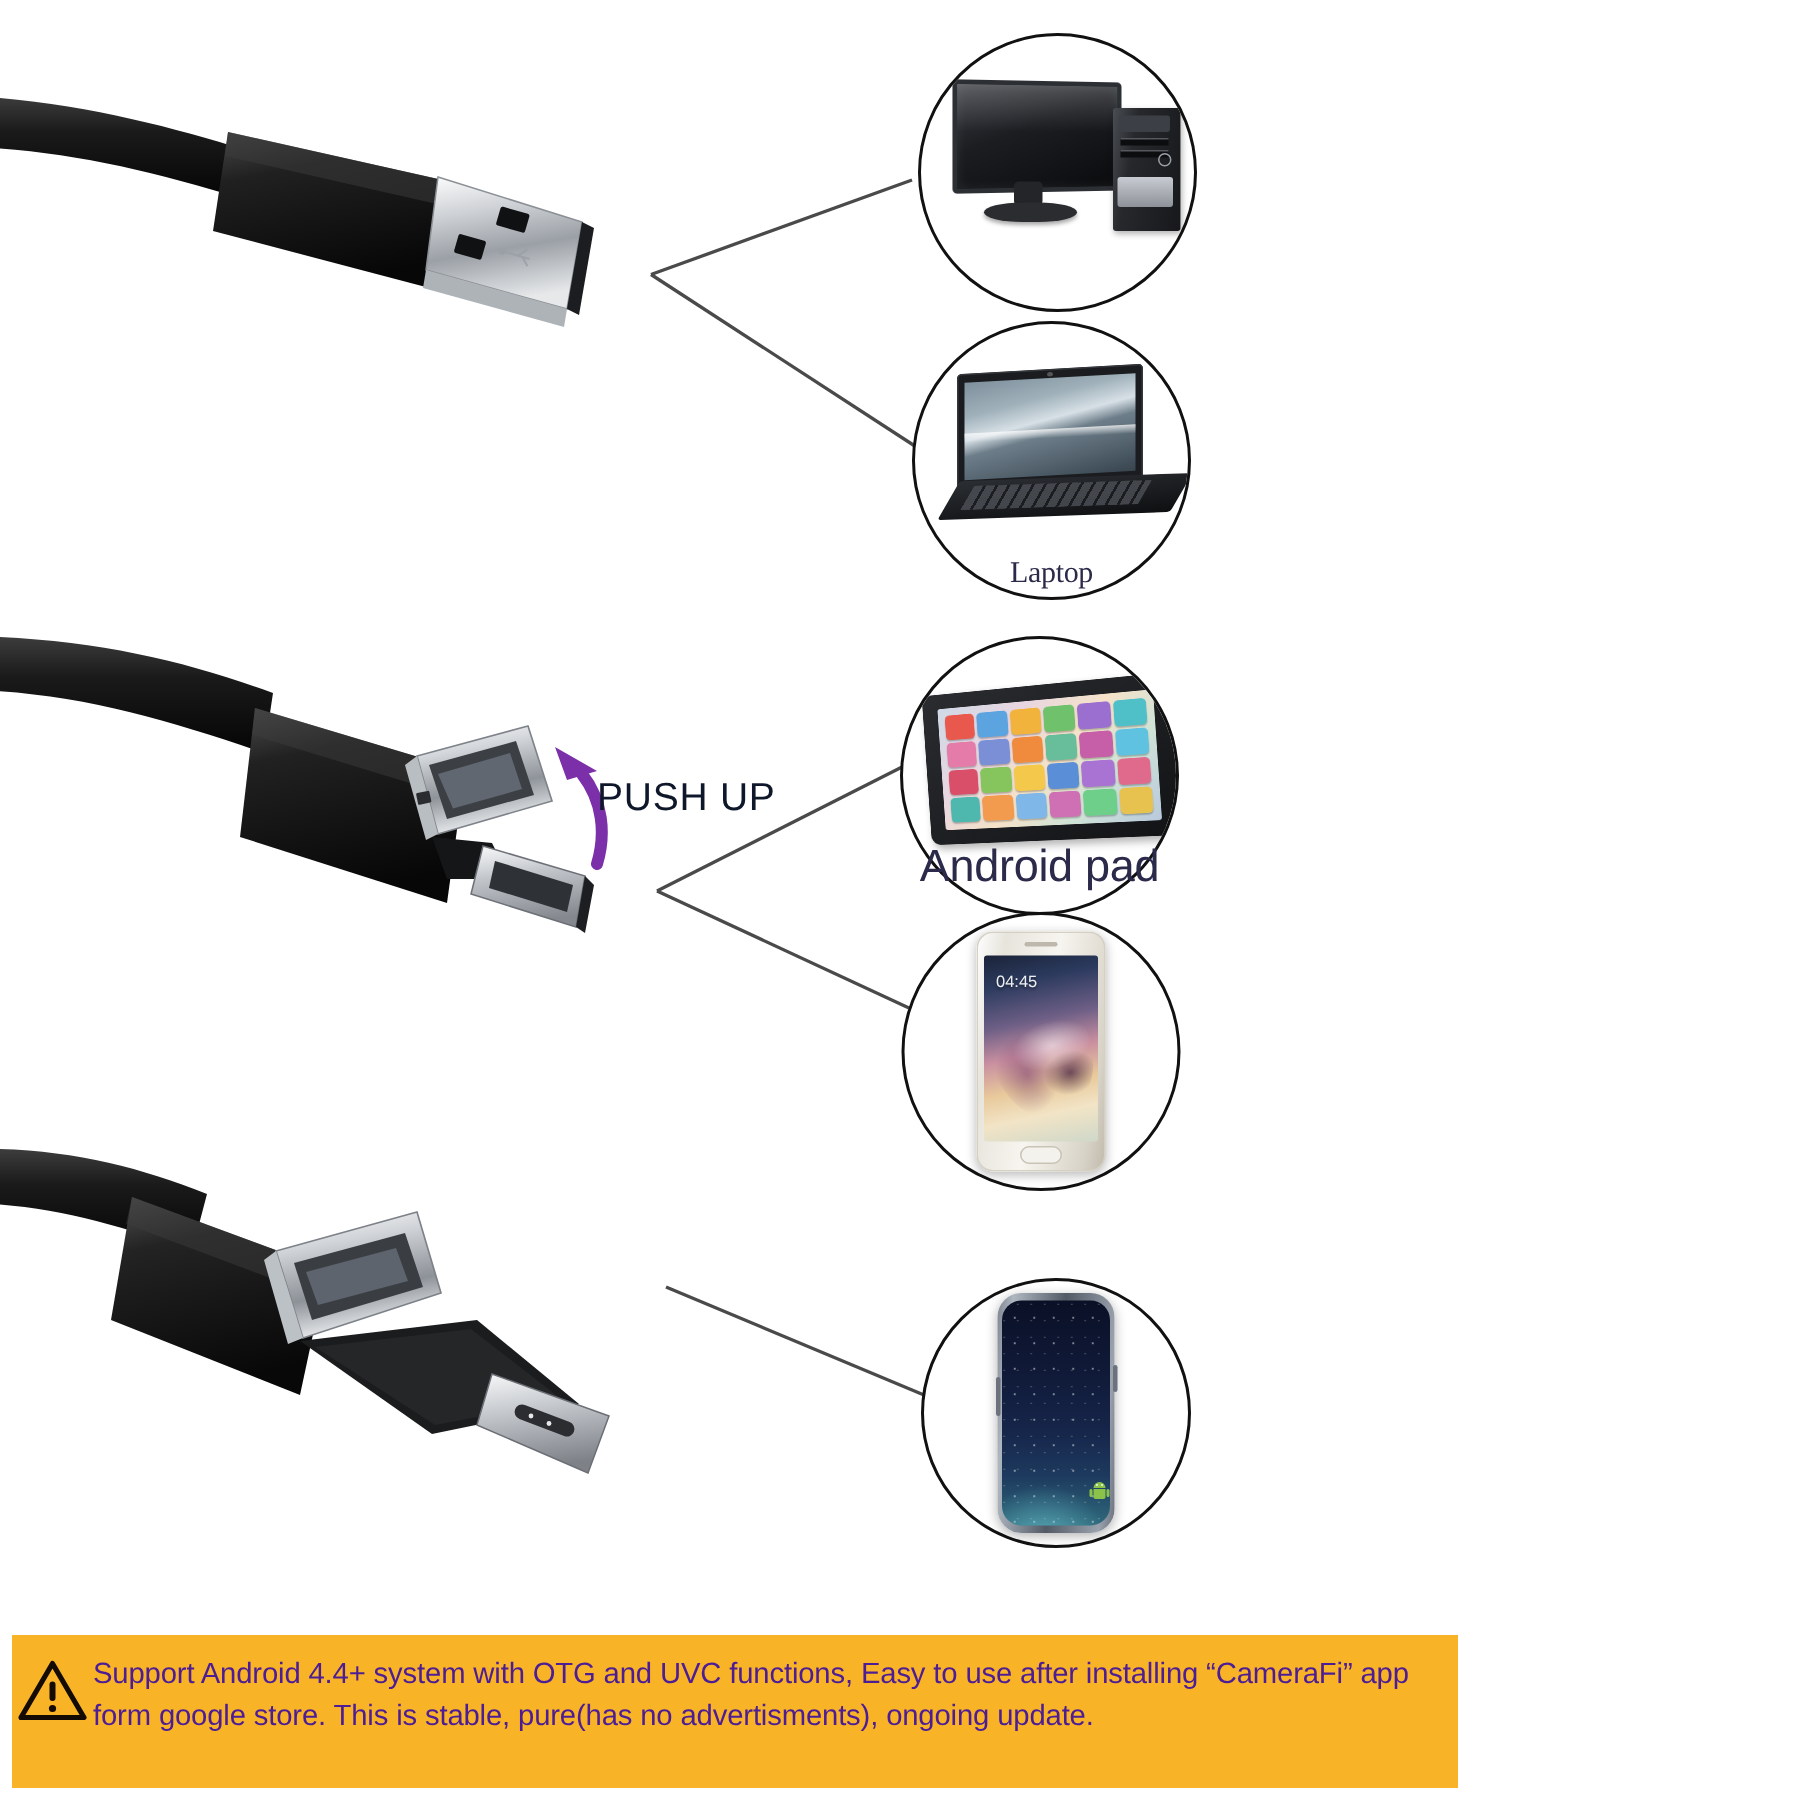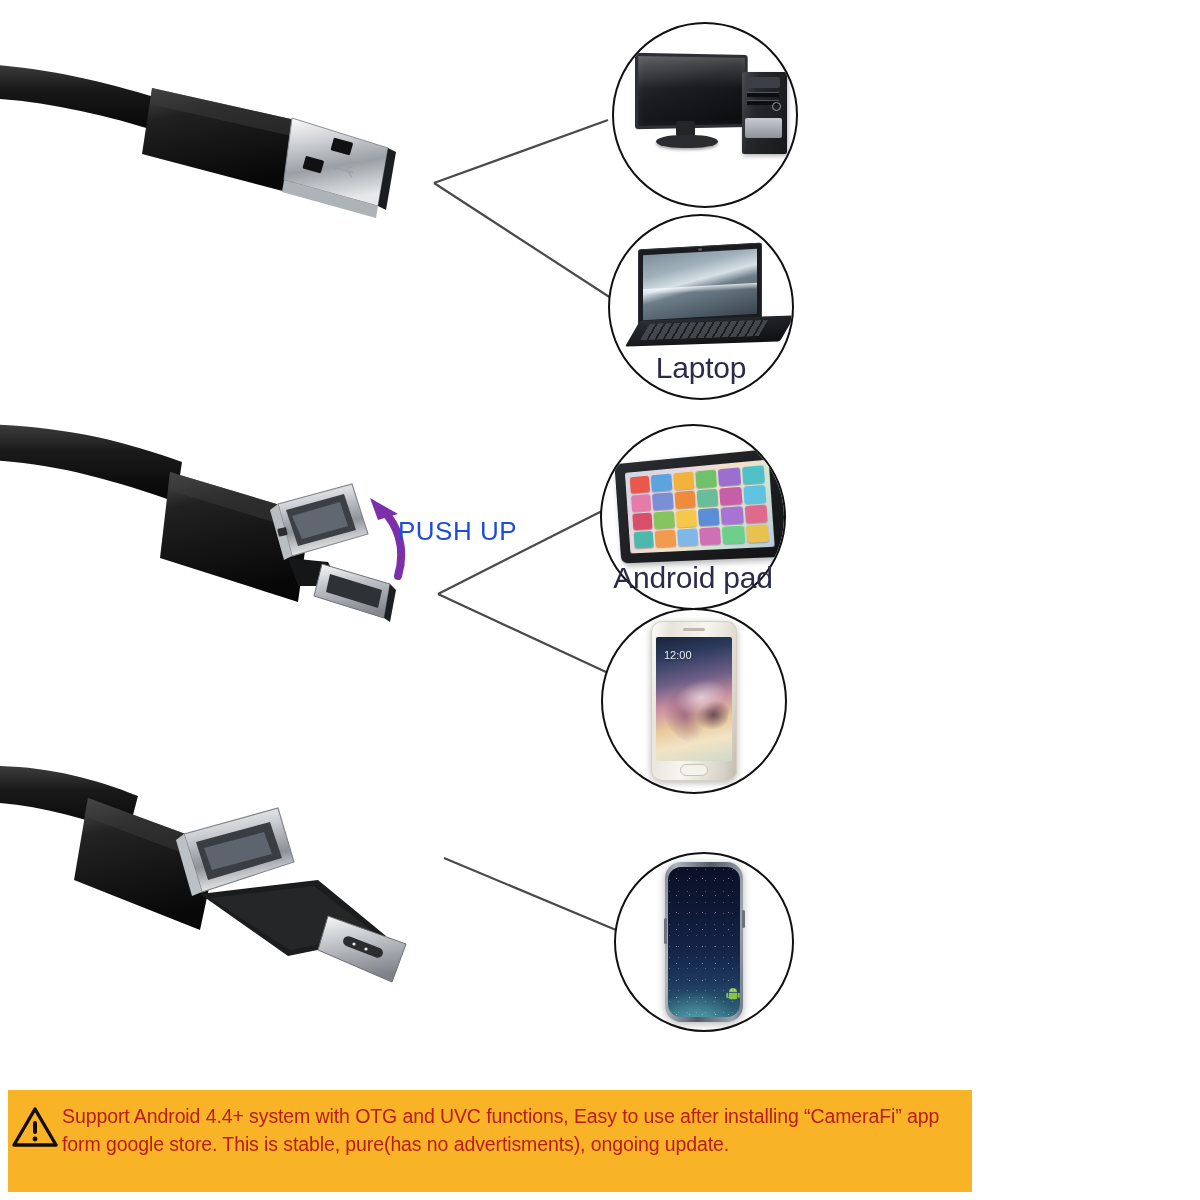--- a/index.html
+++ b/index.html
@@ -225,36 +225,36 @@
   .droid {
     position:absolute; right:2px; bottom:20px; width:16px; height:16px;
   }
 
   
   .cable-svg { position:absolute; }
 
   
   .pushup {
     position:absolute;
-    color:#1d4ed8;
+    color:#0f172a;
     font-family:"Liberation Sans",sans-serif;
     letter-spacing:0.5px;
   }
 
   
   .notice {
     position:absolute;
     background:#f9b326;
     display:flex;
     align-items:flex-start;
     box-sizing:border-box;
   }
   .notice-icon { flex:0 0 auto; width:54px; margin-top:4px; display:flex; justify-content:center; }
   .notice-text {
-    color:#b91c1c;
+    color:#4c1d95;
     font-family:"Liberation Sans",sans-serif;
     font-size:19.5px;
     line-height:1.45;
     letter-spacing:-0.1px;
     padding-right:14px;
   }
 </style>
 </head>
 <body>
 
@@ -427,21 +427,21 @@
       <div class="lap-wrap">
         <div class="lap-lid">
           <div class="lap-screen"></div>
           <div class="lap-cam"></div>
         </div>
         <div class="lap-base"></div>
         <div class="lap-keys"></div>
       </div>
     </div>
   </div>
-  <div class="caption" style="left:608px; top:352px; width:186px; font-size:30px;">Laptop</div>
+  <div class="caption" style="left:608px; top:372px; width:186px; font-size:20px;font-family:Liberation Serif, serif;">Laptop</div>
 
   <div class="circle" style="left:600px; top:424px; width:186px; height:186px;">
     <div class="circle-inner">
       <div class="pad-wrap">
         <div class="pad-body">
           <div class="pad-screen">
             <div class="pad-icons" id="pad-icon-grid">
                 <i style="background: rgb(232, 88, 76);"></i>
                 <i style="background: rgb(91, 164, 224);"></i>
                 <i style="background: rgb(242, 179, 61);"></i>
@@ -474,21 +474,21 @@
   </div>
   <div class="caption" style="left:560px; top:562px; width:266px; font-size:30px;">Android pad</div>
 
   <div class="circle" style="left:601px; top:608px; width:186px; height:186px;">
     <div class="circle-inner">
       <div class="s6-wrap">
         <div class="s6-body">
           <div class="s6-speaker"></div>
           <div class="s6-screen">
             <div class="s6-swirl"></div>
-            <div class="s6-time">12:00</div>
+            <div class="s6-time">04:45</div>
           </div>
           <div class="s6-home"></div>
         </div>
       </div>
     </div>
   </div>
 
   <div class="circle" style="left:614px; top:852px; width:180px; height:180px;">
     <div class="circle-inner">
       <div class="s8-wrap">

